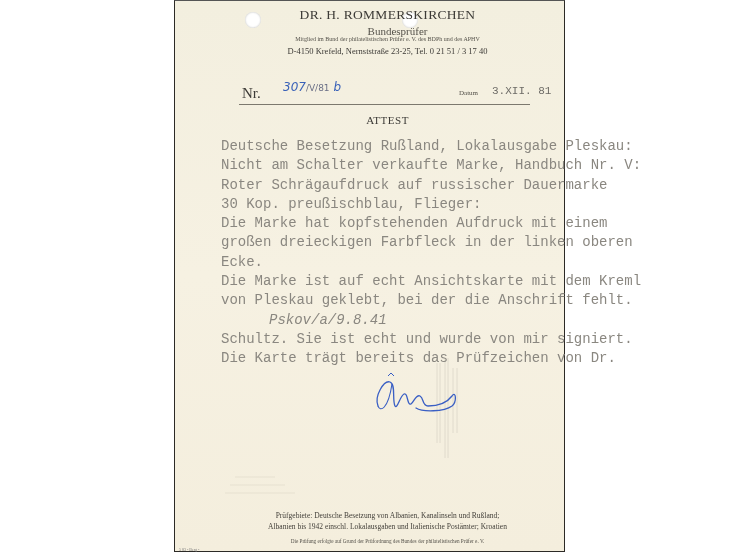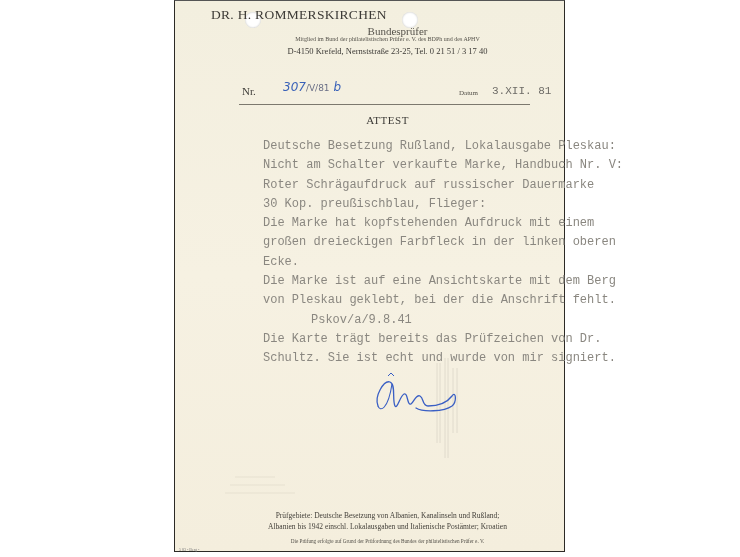--- a/index.html
+++ b/index.html
@@ -11,34 +11,34 @@
     position: absolute; left: 174px; top: 0; width: 391px; height: 552px;
     background: linear-gradient(180deg, #f3efdf 0%, #f6f1e2 50%, #f4eedd 100%);
     border-left: 1.5px solid #2c2a26; border-right: 1.5px solid #2c2a26; border-bottom: 1.5px solid #2c2a26;
     border-top: 1px solid #555;
     box-sizing: border-box;
   }
   .hole {
     position: absolute; width: 16px; height: 16px; border-radius: 50%;
     background: #ffffff; box-shadow: inset 0 0 2px #bbb;
   }
-  .hdr-name { position: absolute; left: 0; width: 100%; top: 6px; font-size: 13.5px; color: #3c3a36; letter-spacing: 0.3px; padding-left: 36px; box-sizing: border-box; }
+  .hdr-name { position: absolute; left: 0; width: 100%; top: 6px; text-align: center; font-size: 13.5px; color: #3c3a36; letter-spacing: 0.3px; padding-left: 36px; box-sizing: border-box; }
   .hdr-sub { position: absolute; left: 0; width: 100%; top: 24px; text-align: center; font-size: 11px; color: #55524b; padding-left: 56px; box-sizing: border-box; }
   .hdr-member { position: absolute; left: 0; width: 100%; top: 35px; text-align: center; font-size: 6px; color: #55524b; padding-left: 36px; box-sizing: border-box; }
   .hdr-addr { position: absolute; left: 0; width: 100%; top: 45px; text-align: center; font-size: 8.5px; color: #3c3a36; padding-left: 36px; box-sizing: border-box; }
-  .nr-label { position: absolute; left: 67px; top: 84px; font-size: 11px; color: #3c3a36; }
+  .nr-label { position: absolute; left: 67px; top: 84px; font-size: 15px; color: #3c3a36; }
   .nr-value { position: absolute; left: 108px; top: 79px; font-size: 12px; color: #3a62b8; font-family: "DejaVu Sans", sans-serif; font-style: italic; }
   .nr-suffix { color: #6a6f86; font-size: 9px; font-style: normal; text-align: right; }
   .date-label { position: absolute; left: 284px; top: 88px; font-size: 7px; color: #55524b; }
   .date-value { position: absolute; left: 317px; top: 84px; font-size: 11px; color: #6d6b66; font-family: "Liberation Mono", monospace; }
   .rule { position: absolute; left: 64px; width: 291px; top: 103px; height: 1px; background: #7c786e; }
   .attest { position: absolute; left: 0; width: 100%; top: 113px; text-align: center; font-size: 11px; color: #3c3a36; padding-left: 36px; box-sizing: border-box; letter-spacing: 0.5px; }
-  .body-lines { position: absolute; left: 46px; top: 136px; font-family: "Liberation Mono", monospace; font-size: 12px; color: #8a8780; margin-left: 42px; }
+  .body-lines { position: absolute; left: 46px; top: 136px; font-family: "Liberation Mono", monospace; font-size: 14px; color: #8a8780; }
   .body-line { height: 19.3px; line-height: 19.3px; white-space: pre; }
-  .body-line.indent { padding-left: 48px; }
+  .body-line.indent { padding-left: 48px; font-style: italic; }
   .signature { position: absolute; left: 195px; top: 365px; width: 95px; height: 55px; }
   .stamp { position: absolute; left: 258px; top: 352px; width: 32px; height: 110px; opacity: 0.35; }
   .ghost { position: absolute; left: 40px; top: 470px; width: 100px; height: 30px; opacity: 0.25; }
   .foot1 { position: absolute; left: 0; width: 100%; top: 510px; text-align: center; font-size: 7.5px; color: #44413b; padding-left: 36px; box-sizing: border-box; line-height: 10.5px; }
   .foot2 { position: absolute; left: 0; width: 100%; top: 537px; text-align: center; font-size: 5.2px; color: #55524b; padding-left: 36px; box-sizing: border-box; }
   .corner-note { position: absolute; left: 4px; top: 546px; font-size: 4px; color: #777; }
 </style>
 </head>
 <body>
 
@@ -60,25 +60,25 @@
   <div class="attest">ATTEST</div>
 
   <div class="body-lines">
     <div class="body-line">Deutsche Besetzung Rußland, Lokalausgabe Pleskau:</div>
     <div class="body-line">Nicht am Schalter verkaufte Marke, Handbuch Nr. V:</div>
     <div class="body-line">Roter Schrägaufdruck auf russischer Dauermarke</div>
     <div class="body-line">30 Kop. preußischblau, Flieger:</div>
     <div class="body-line">Die Marke hat kopfstehenden Aufdruck mit einem</div>
     <div class="body-line">großen dreieckigen Farbfleck in der linken oberen</div>
     <div class="body-line">Ecke.</div>
-    <div class="body-line">Die Marke ist auf eine Ansichtskarte mit dem Berg</div>
+    <div class="body-line">Die Marke ist auf echt Ansichtskarte mit dem Kreml</div>
     <div class="body-line">von Pleskau geklebt, bei der die Anschrift fehlt.</div>
     <div class="body-line indent">Pskov/a/9.8.41</div>
+    <div class="body-line">Schultz. Sie ist echt und wurde von mir signiert.</div>
     <div class="body-line">Die Karte trägt bereits das Prüfzeichen von Dr.</div>
-    <div class="body-line">Schultz. Sie ist echt und wurde von mir signiert.</div>
   </div>
 
   <svg class="stamp" viewBox="0 0 32 110">
     <g stroke="#b8b4a8" stroke-width="1" fill="none">
       <line x1="4" y1="10" x2="4" y2="90"></line>
         <line x1="7" y1="10" x2="7" y2="90"></line>
       <line x1="12" y1="5" x2="12" y2="105"></line>
         <line x1="15" y1="5" x2="15" y2="105"></line>
       <line x1="20" y1="15" x2="20" y2="80"></line>
         <line x1="24" y1="15" x2="24" y2="80"></line>

